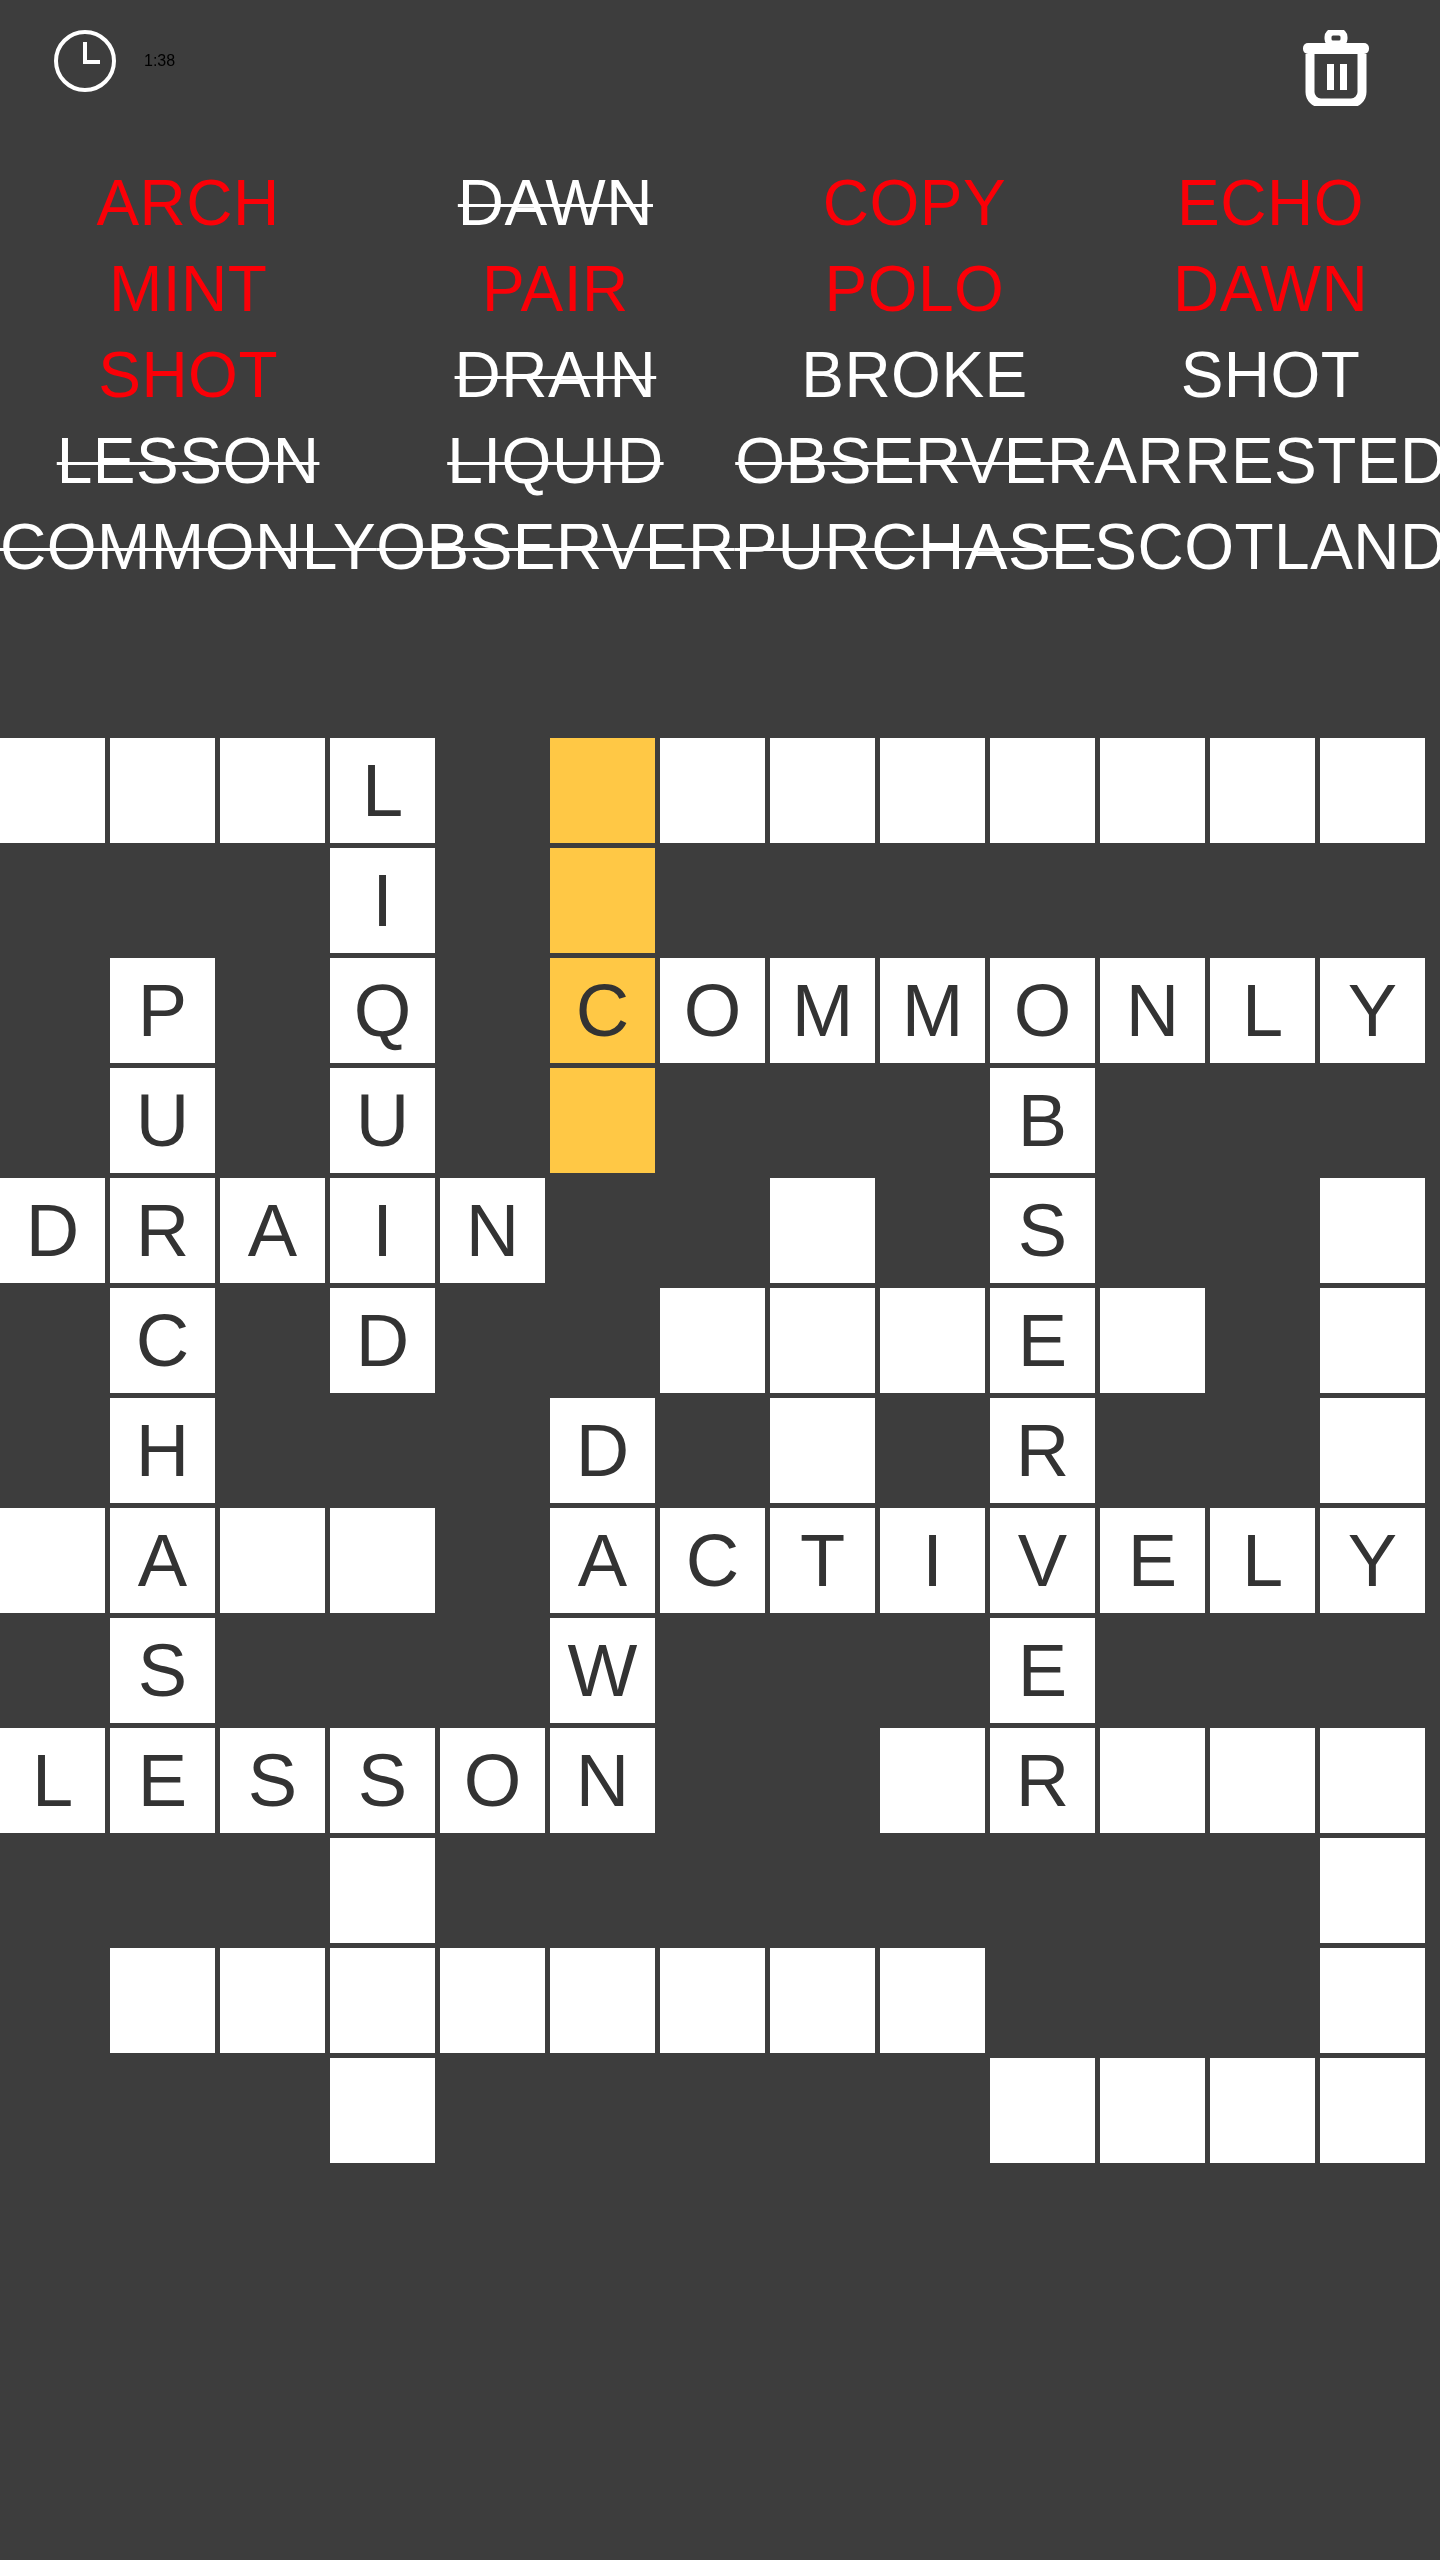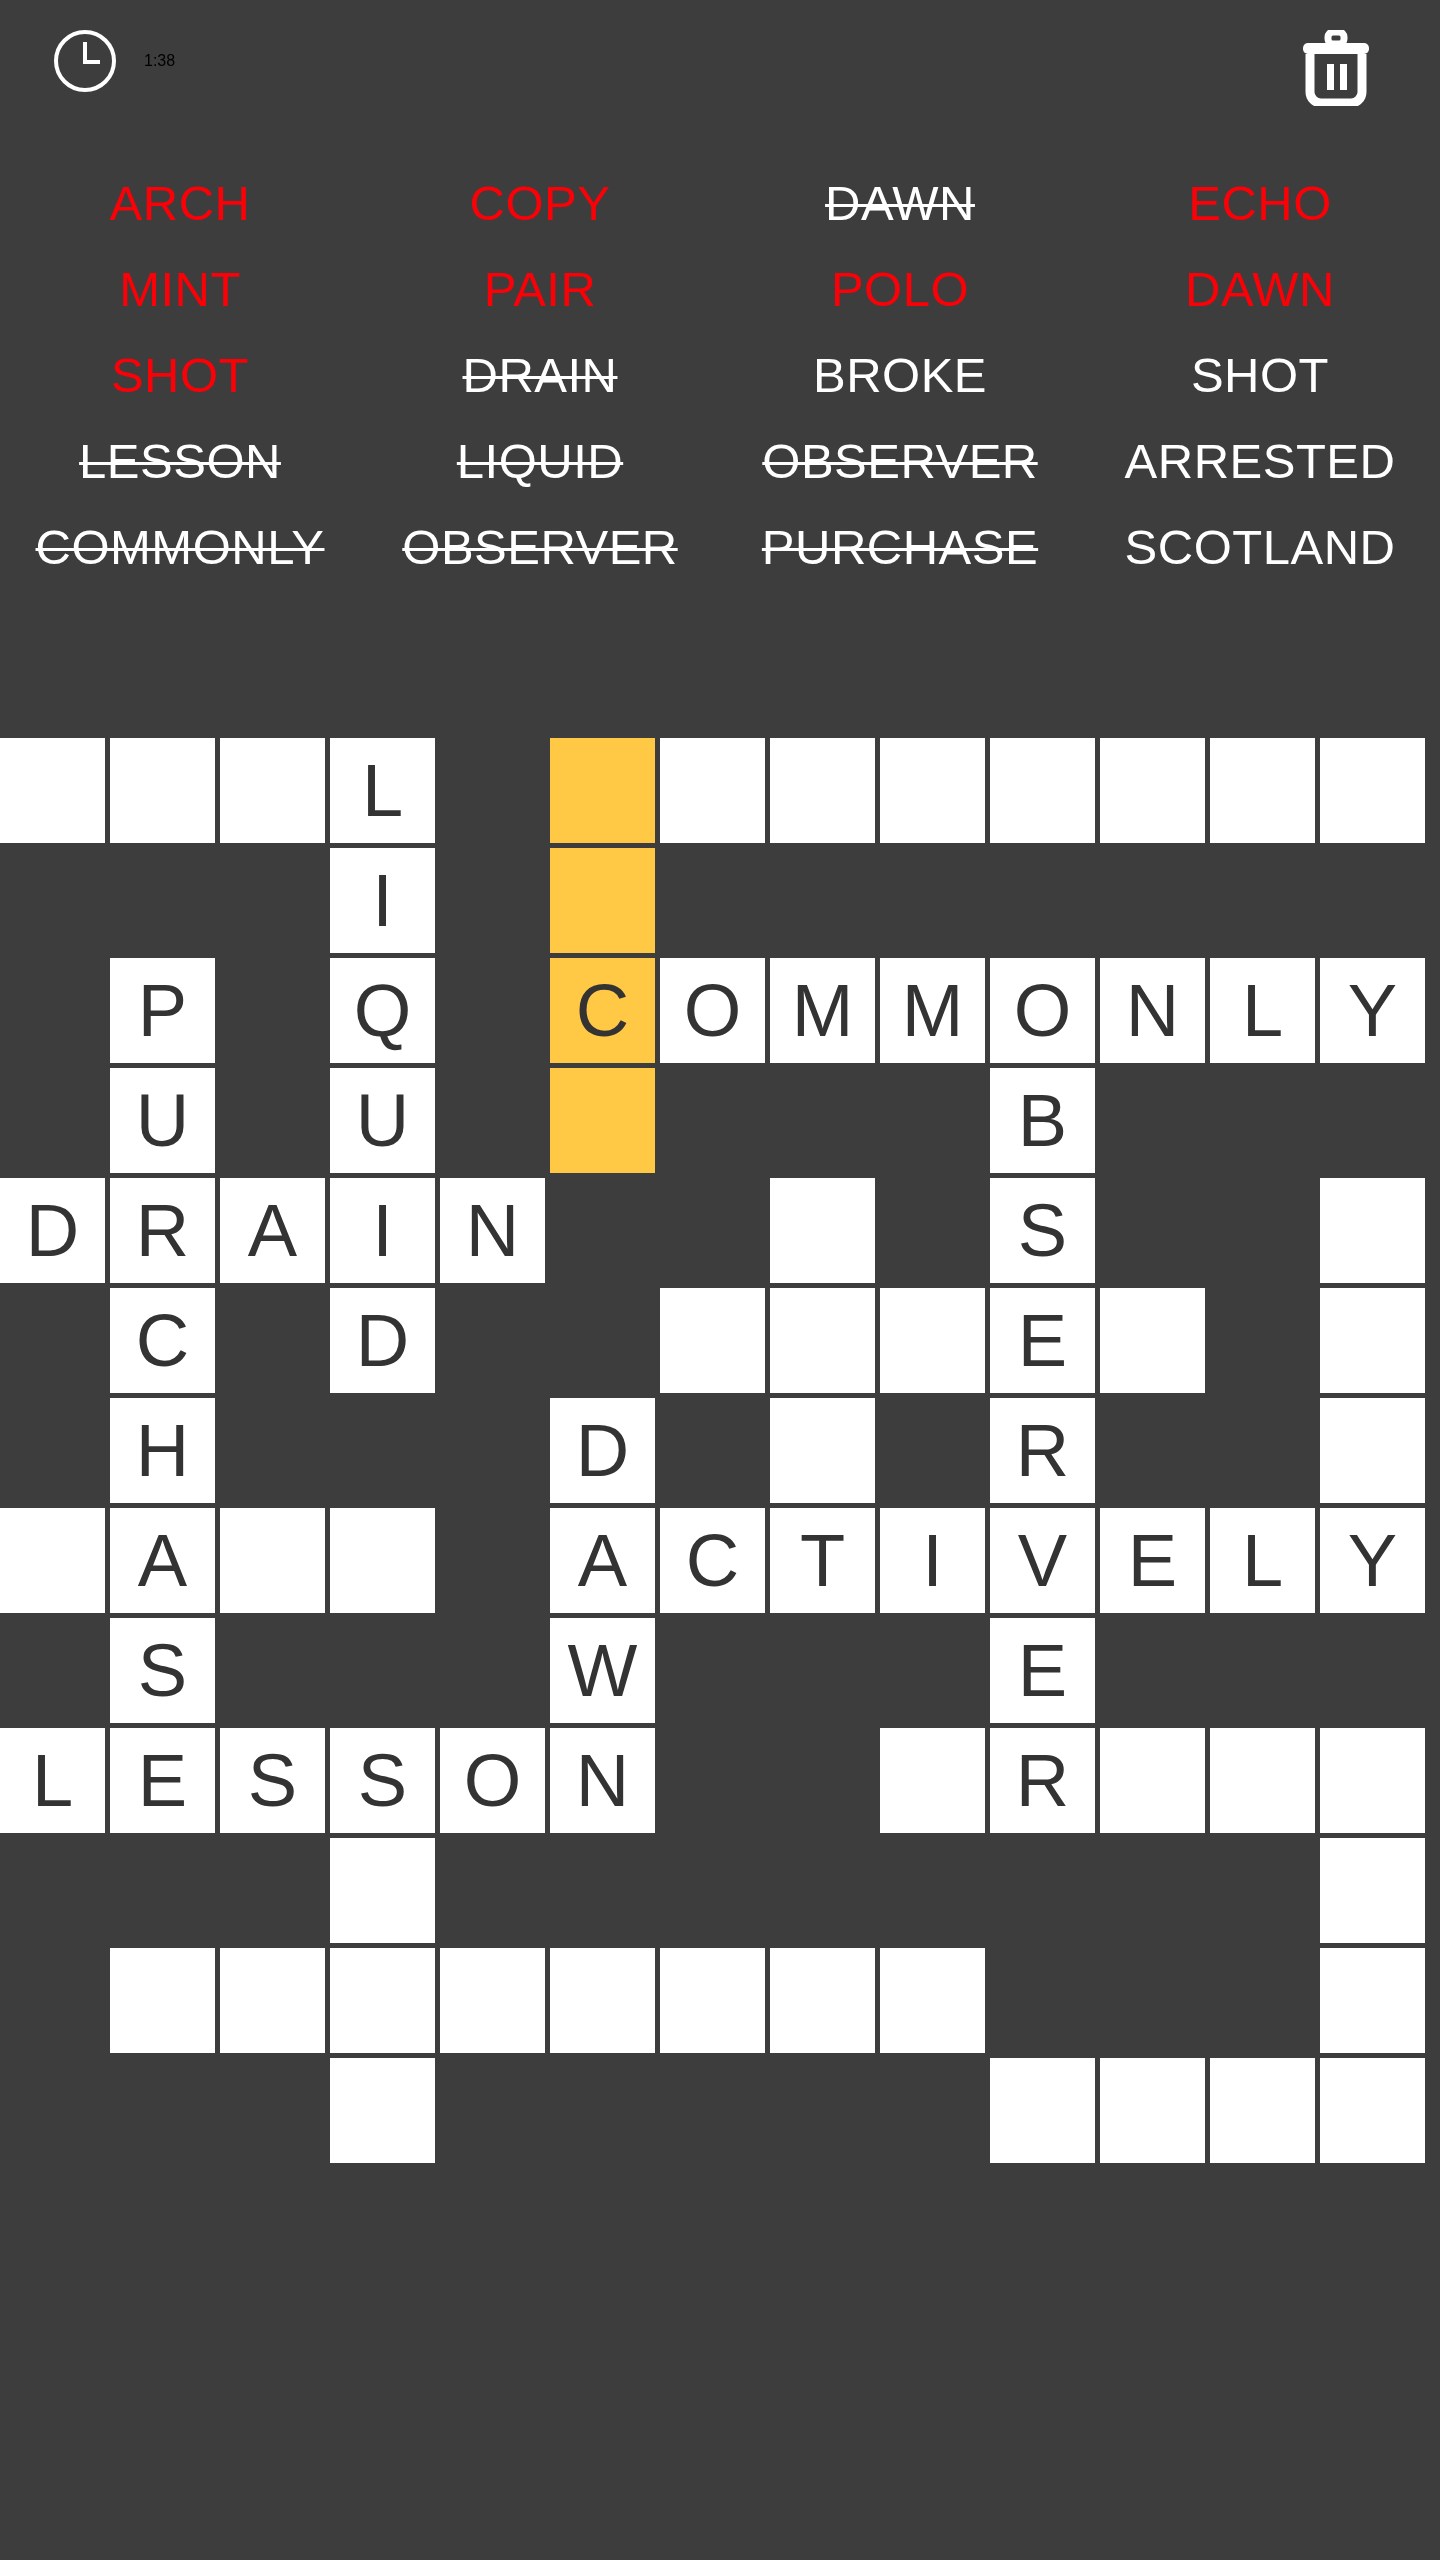--- a/index.html
+++ b/index.html
@@ -46,21 +46,21 @@
   
   #wordlist {
     width: 1440px;
     padding-top: 10px;
     display: grid;
     grid-template-columns: repeat(4, 1fr);
     row-gap: 0px;
   }
   .word {
     text-align: center;
-    font-size: 49px;
+    font-size: 64px;
     font-weight: 300;
     line-height: 86px;
     white-space: nowrap;
     letter-spacing: 0.5px;
   }
   .word.pending { color: #ffffff; }
   .word.active  { color: #fb0007; }
   .word.found   { color: #ffffff; text-decoration: line-through; text-decoration-thickness: 3px; }
 
   
@@ -109,22 +109,22 @@
     <rect x="3" y="13" width="66" height="11" rx="5" fill="#ffffff"></rect>
     <path d="M10 24 L10 62 a11 11 0 0 0 11 11 h30 a11 11 0 0 0 11 -11 L62 24" stroke="#ffffff" stroke-width="9" fill="none"></path>
     <rect x="27" y="34" width="7" height="26" fill="#ffffff"></rect>
     <rect x="40" y="34" width="7" height="26" fill="#ffffff"></rect>
   </svg>
 
 </div>
 
 <div id="wordlist">
     <div class="word active">ARCH</div>
+    <div class="word found">DAWN</div>
     <div class="word active">COPY</div>
-    <div class="word found">DAWN</div>
     <div class="word active">ECHO</div>
     <div class="word active">MINT</div>
     <div class="word active">PAIR</div>
     <div class="word active">POLO</div>
     <div class="word active">DAWN</div>
     <div class="word active">SHOT</div>
     <div class="word found">DRAIN</div>
     <div class="word pending">BROKE</div>
     <div class="word pending">SHOT</div>
     <div class="word found">LESSON</div>

